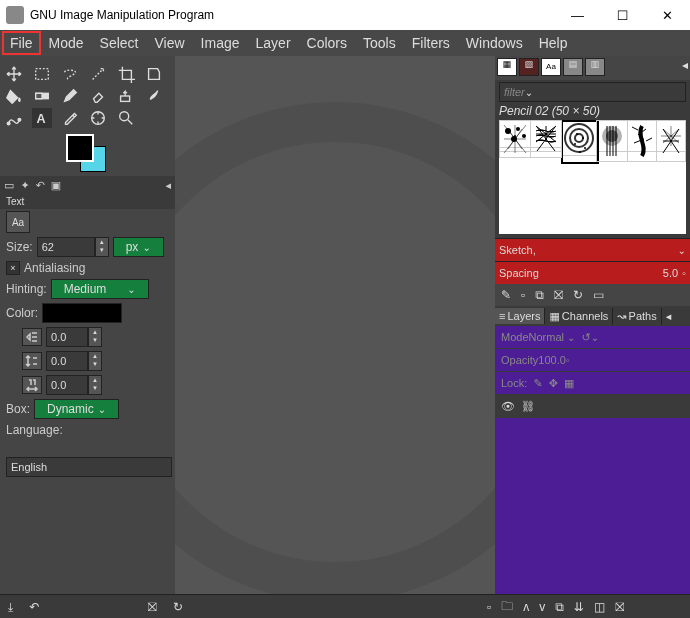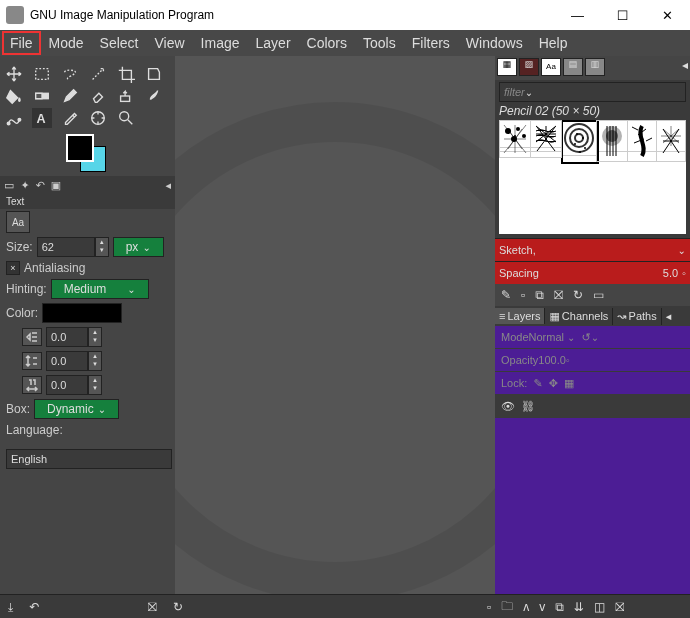--- a/index.html
+++ b/index.html
@@ -275,21 +275,21 @@
  </div>
  <div class="optrow">
   <div class="lab">Box:</div>
   <div class="dd">
           <span>Dynamic</span>
           <span class="chev">⌄</span>
         </div>
  </div>
  <div class="optrow" style="display:block">
   <div class="lab">Language:</div>
-  <div class="field" style="width:156px;margin-top:12px">English</div>
+  <div class="field" style="width:156px;margin-top:20px">English</div>
  </div>
 </div>
 
 <div class="canvas">
  <div class="wm"></div>
 </div>
 
 <div class="right">
  <div class="rtabs">
   <div class="rtab" style="background:#fff;color:#000">▦</div>

